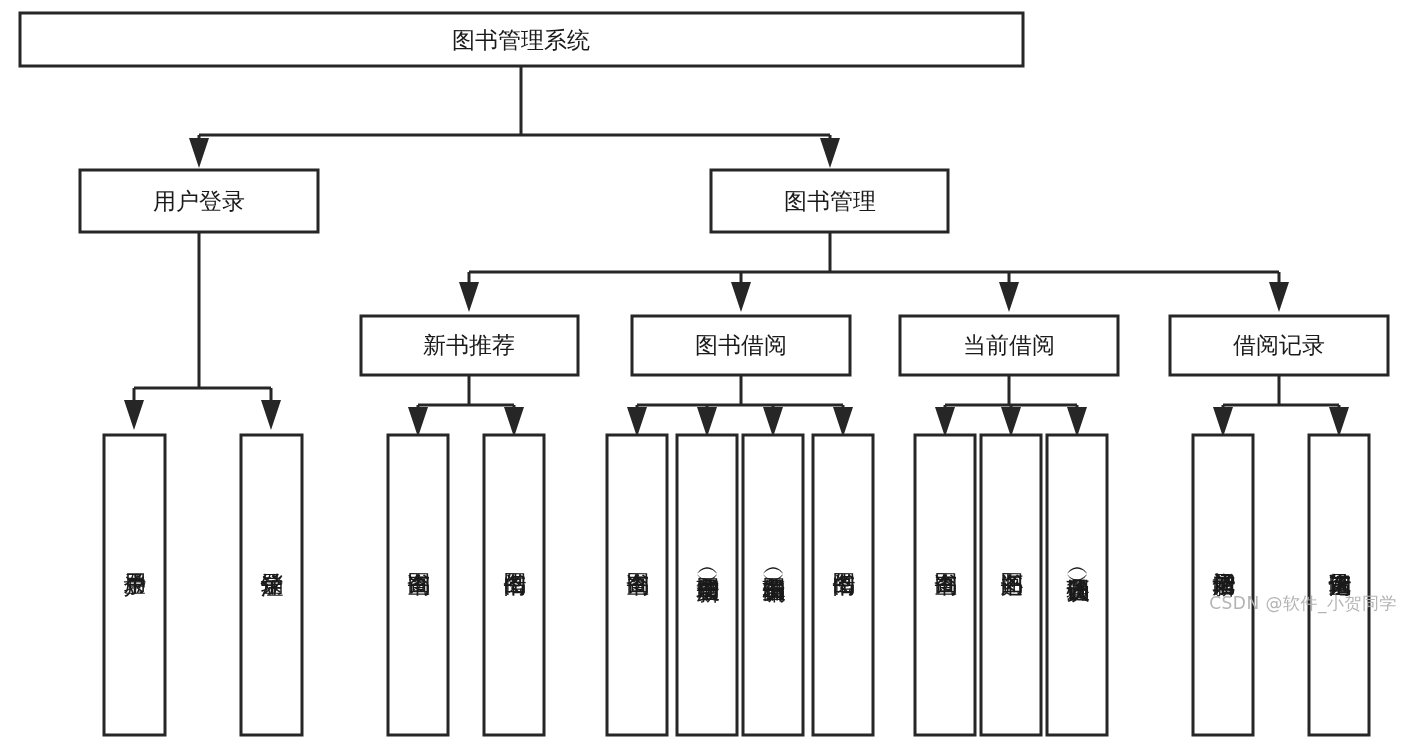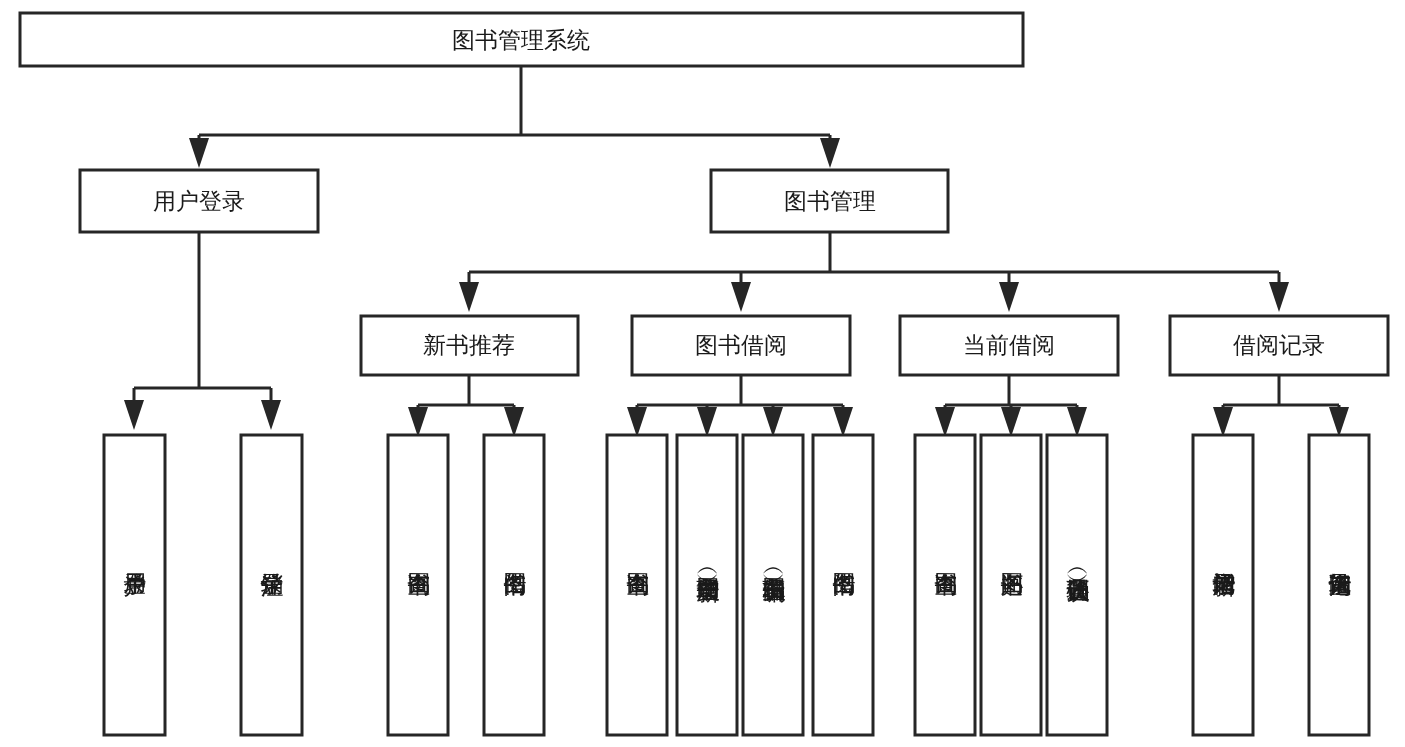--- a/index.html
+++ b/index.html
@@ -218,14 +218,15 @@
       <text class="node-label label-v" x="1223" y="554.73388671875" writing-mode="tb">新增借阅记录</text>
     </g>
 
     <g>
       <rect class="node-box" x="1309" y="435" width="60" height="300"></rect>
       <text class="node-label label-v" x="1339" y="555.04833984375" writing-mode="tb">查询借阅记录</text>
     </g>
 
   </svg>
 
+  <div class="watermark">CSDN @软件_小贺同学</div>
 
 </div>
 
 </body></html>

